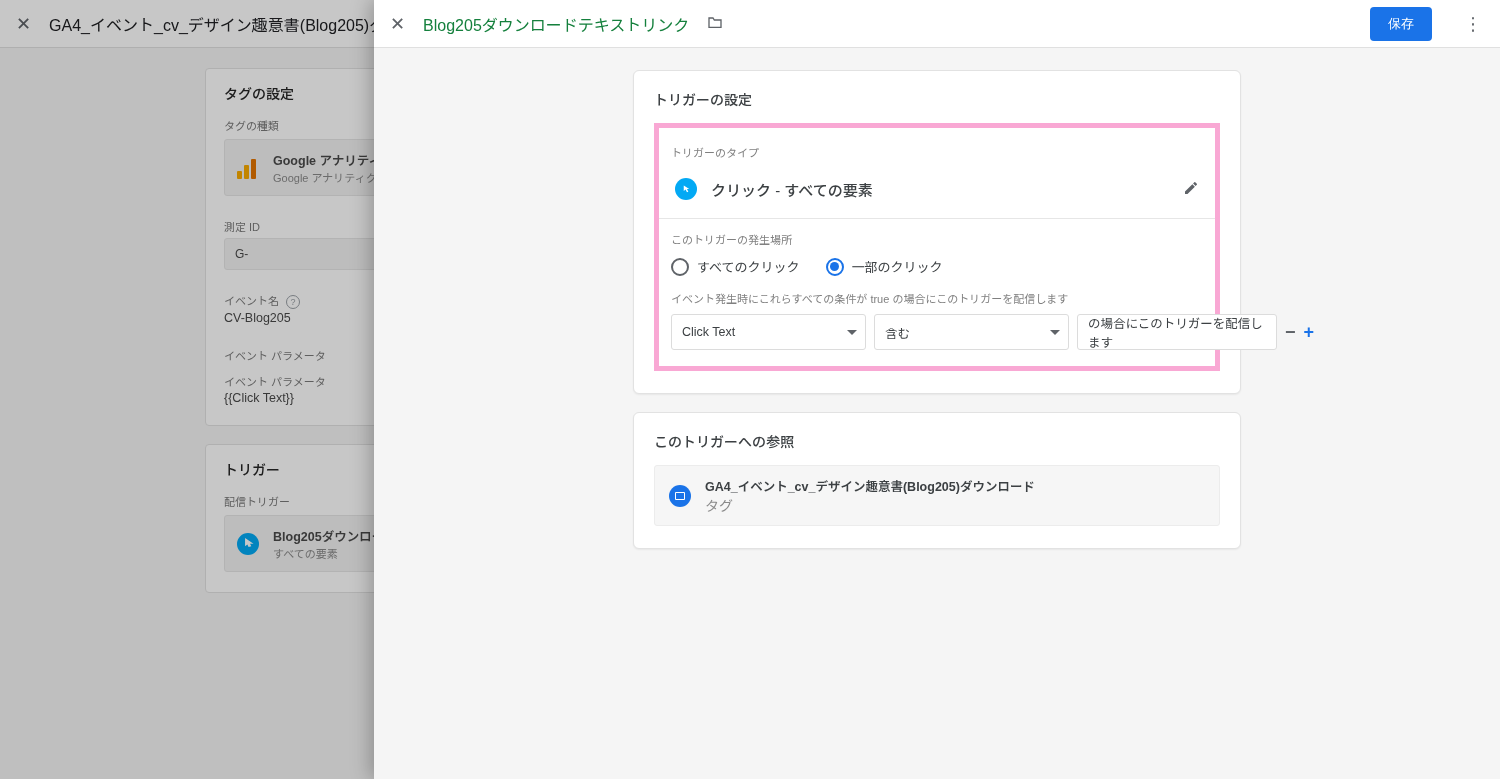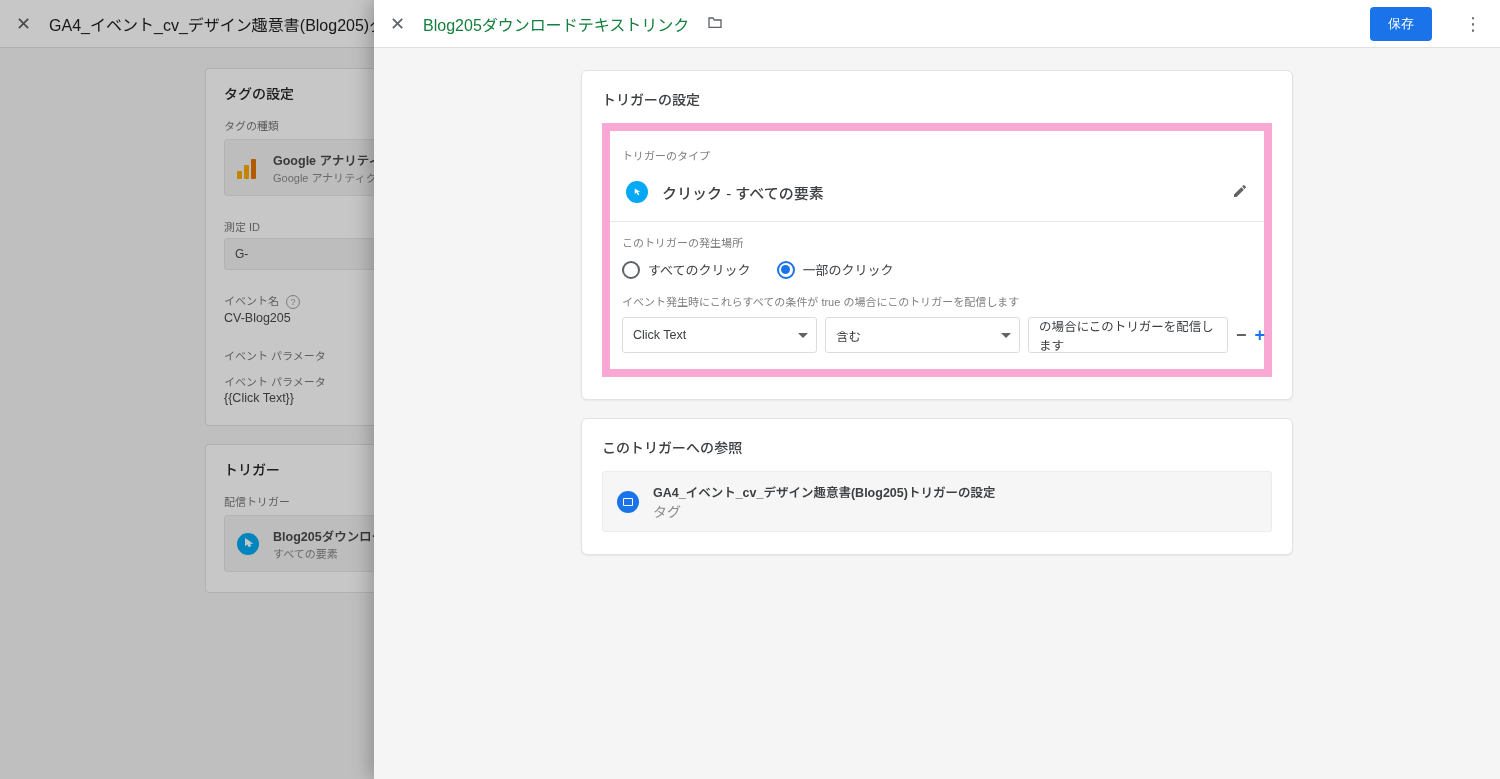--- a/index.html
+++ b/index.html
@@ -144,35 +144,35 @@
 
   .front-body {
     flex:1;
     background:#f5f5f5;
     overflow:auto;
     padding:22px 0;
     display:flex; flex-direction:column; align-items:center;
   }
 
   .card {
-    width:712px;
+    width:608px;
     background:#fff;
     border:1px solid #e2e2e2;
     border-radius:6px;
     box-shadow: 0 1px 2px rgba(0,0,0,0.06);
     margin-bottom:18px;
     padding:18px 20px 22px 20px;
   }
   .card-title {
     font-size:14px; font-weight:500; color:#3c4043;
     margin-bottom:14px;
   }
 
   .red-box {
-    border:8px solid #f9a8d4;
+    border:5px solid #f9a8d4;
     padding:10px 12px 16px 12px;
     margin-top:8px;
   }
 
   .sec-label {
     font-size:11px; color:#808080;
     margin-bottom:6px; margin-top:6px;
   }
 
   .type-row {
@@ -382,20 +382,20 @@
 
     <div class="card">
       <div class="card-title">このトリガーへの参照</div>
       <div class="ref-row">
         <span class="circle-icon circle-blue">
           <svg width="12" height="12" viewBox="0 0 24 24" fill="white">
               <path d="M20 6H4v12h16zM4 4h16a2 2 0 0 1 2 2v12a2 2 0 0 1-2 2H4a2 2 0 0 1-2-2V6a2 2 0 0 1 2-2z"></path>
             </svg>
         </span>
         <div>
-          <div class="ref-title">GA4_イベント_cv_デザイン趣意書(Blog205)トリガーの設定</div>
+          <div class="ref-title">GA4_イベント_cv_デザイン趣意書(Blog205)ダウンロード</div>
           <div class="ref-sub">タグ</div>
         </div>
       </div>
     </div>
 
   </div>
 </div>
 
 </body></html>

